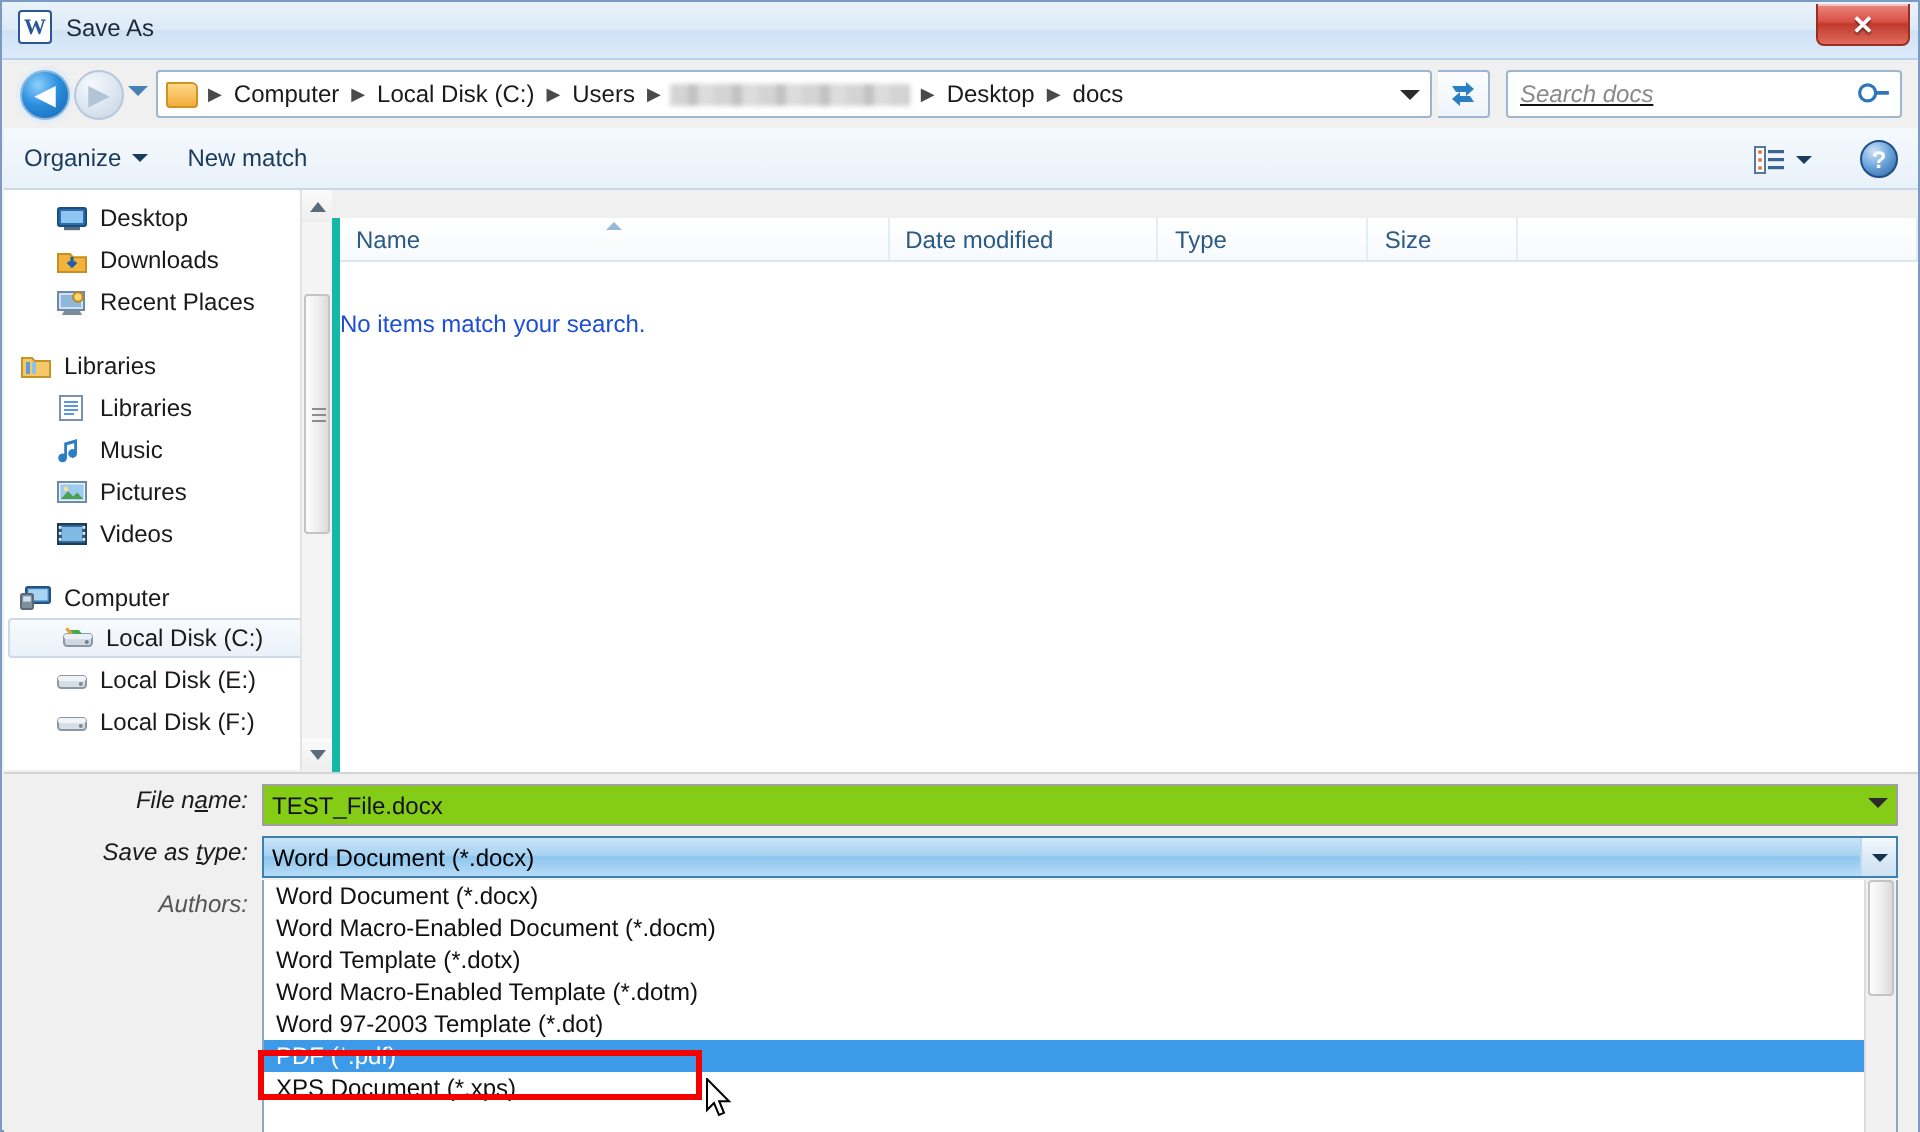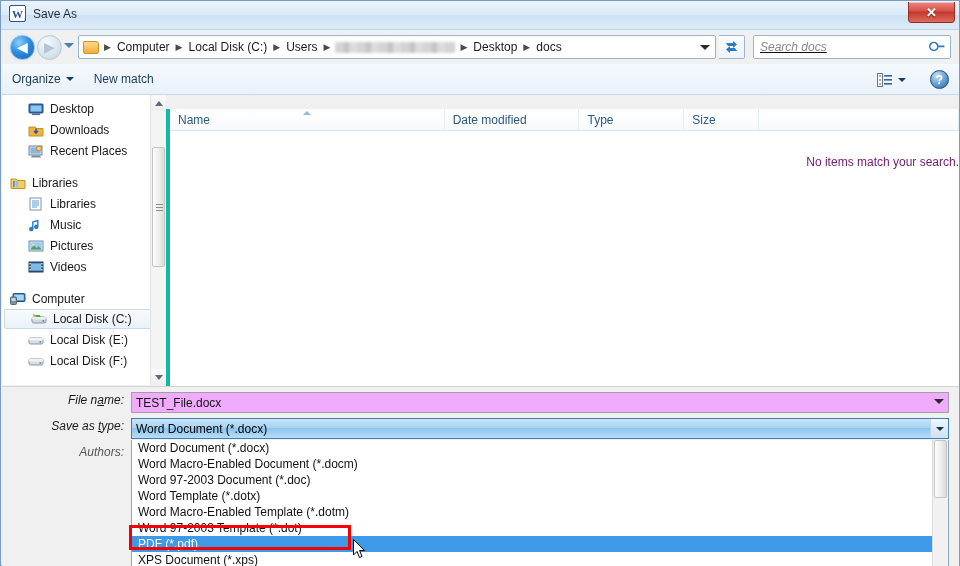--- a/index.html
+++ b/index.html
@@ -200,35 +200,35 @@
   .col {
     display:flex; align-items:center; font-size:12px; color:#2b5a86;
     padding-left:8px; border-right:1px solid #e4ecf4; cursor:pointer;
     position:relative;
   }
   .sort-caret {
     position:absolute; left:50%; top:2px; margin-left:-4px;
     width:0;height:0;border-left:4px solid transparent;border-right:4px solid transparent;border-bottom:4px solid #9ab8d4;
   }
   .empty-msg {
-    text-align:right; color:#701a75; font-size:12px; margin-top:24px;
+    text-align:left; color:#1d4ed8; font-size:12px; margin-top:24px;
   }
 
   
   .form-area {
     position:absolute; left:1px; top:385px; width:957px; height:180px;
     background:#f0f0f0; border-top:1px solid #d4d4d4;
   }
   .lbl {
     position:absolute; text-align:right; font-size:12px; color:#1a1a1a;font-style:italic;
   }
   .lbl u { text-decoration:underline; }
   .fname-input {
     position:absolute; left:130px; top:391px; width:818px; height:21px;
-    background:#f0abfc; border:1px solid #a0a0a0;
+    background:#84cc16; border:1px solid #a0a0a0;
     display:flex; align-items:center; padding:0 4px; font-size:12px;
     cursor:text;
   }
   .fname-caret {
     position:absolute; right:4px; top:6px; width:0;height:0;
     border-left:5px solid transparent;border-right:5px solid transparent;border-top:5px solid #2b2b2b;
   }
   .type-combo {
     position:absolute; left:130px; top:417px; width:818px; height:21px;
     border:1px solid #3c7fb1; background:#fff;
@@ -561,21 +561,20 @@
       <span class="val">Word Document (*.docx)</span>
       <span class="drop">
           <i></i>
         </span>
     </div>
 
     <div class="dropdown">
       <div id="dd-list">
           <div class="dd-item">Word Document (*.docx)</div>
           <div class="dd-item">Word Macro-Enabled Document (*.docm)</div>
-          <div class="dd-item">Word 97-2003 Document (*.doc)</div>
           <div class="dd-item">Word Template (*.dotx)</div>
           <div class="dd-item">Word Macro-Enabled Template (*.dotm)</div>
           <div class="dd-item">Word 97-2003 Template (*.dot)</div>
           <div class="dd-item hl">PDF (*.pdf)</div>
           <div class="dd-item">XPS Document (*.xps)</div>
         </div>
       <div class="dd-scroll">
         <div class="dd-thumb"></div>
       </div>
     </div>

